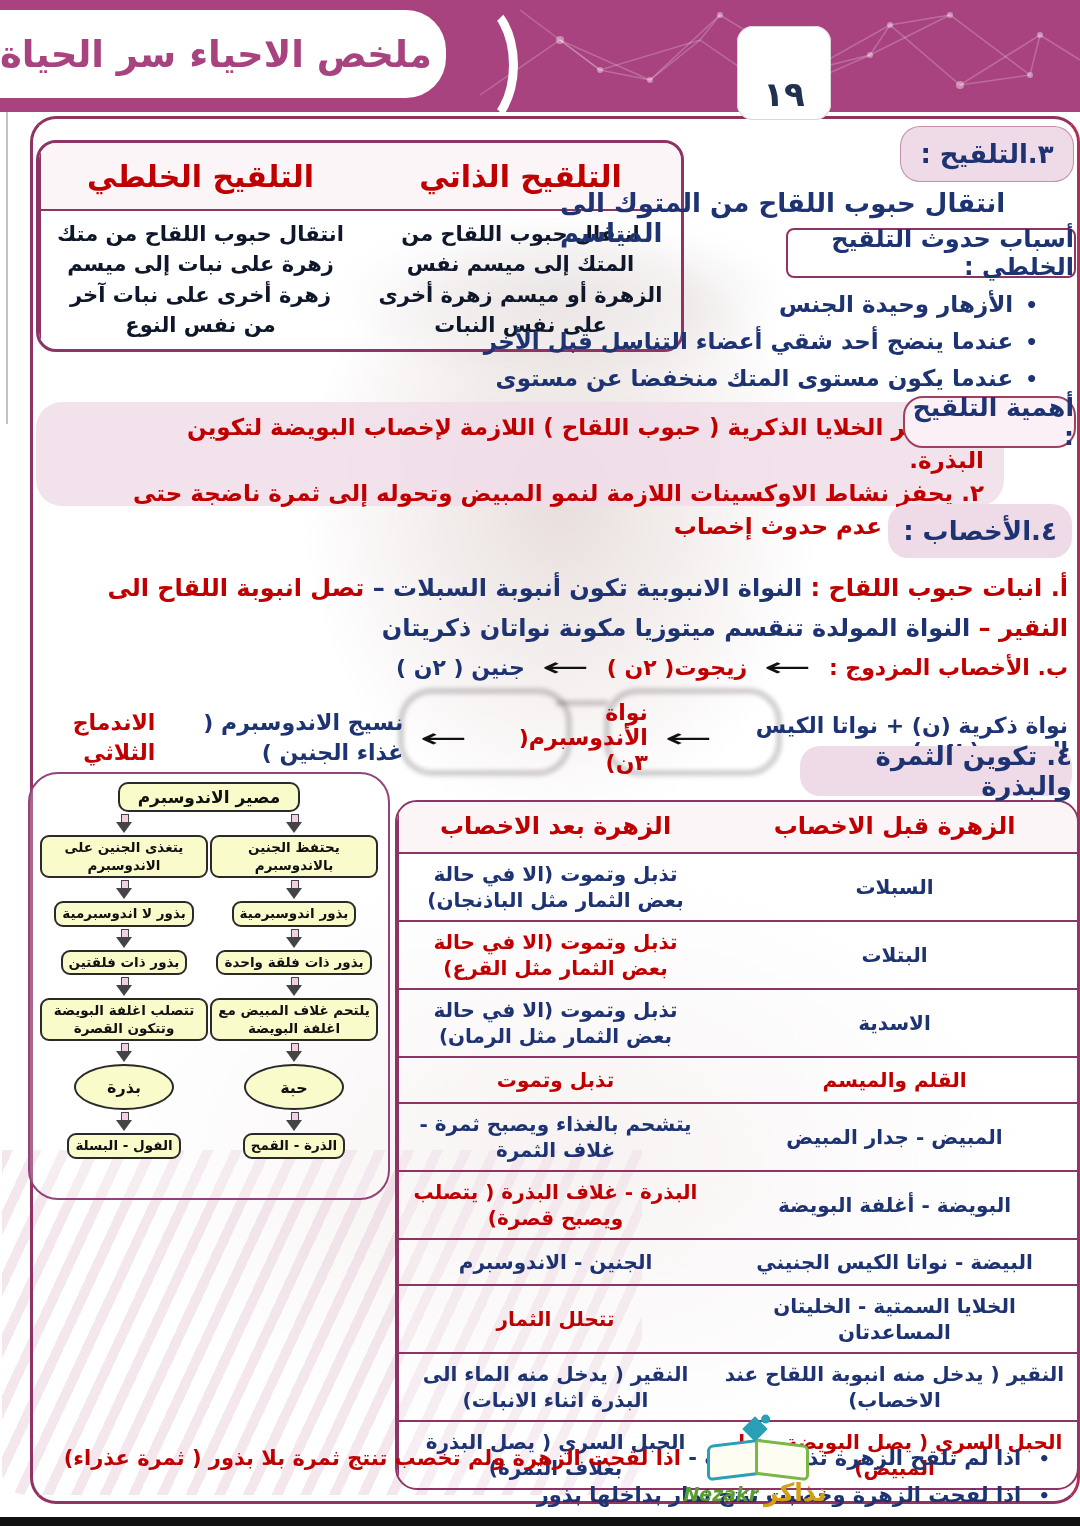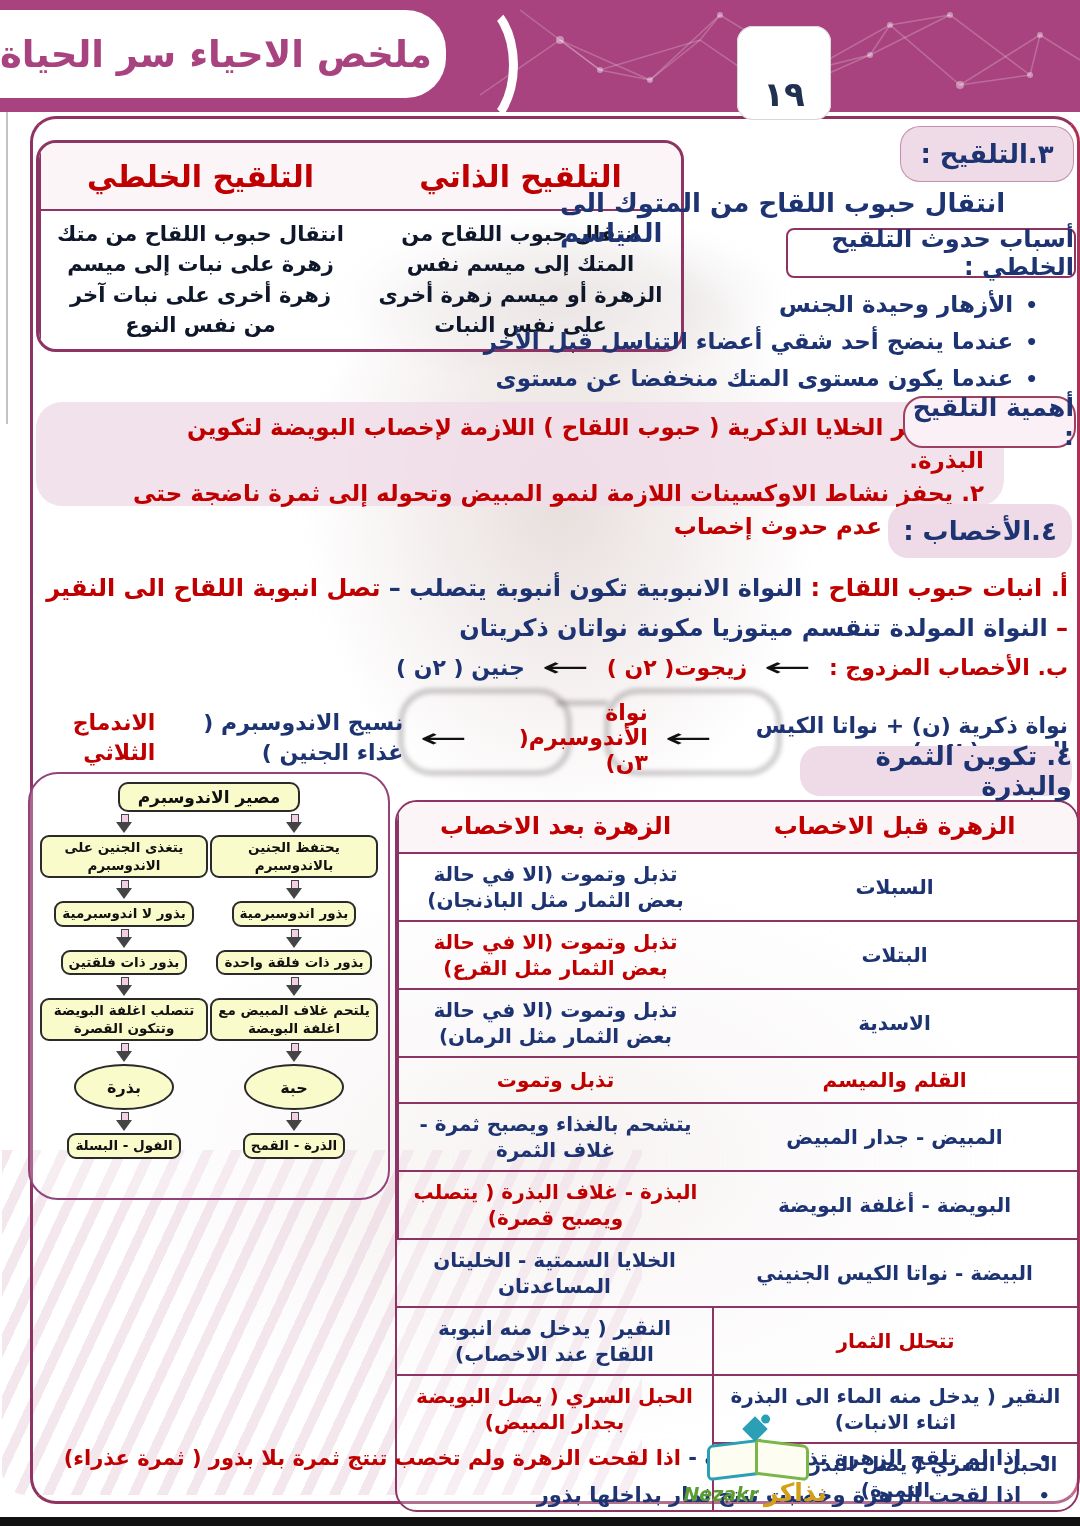--- a/index.html
+++ b/index.html
@@ -177,21 +177,21 @@
 
   <div class="importance-box">
     <div>١. توفير الخلايا الذكرية ( حبوب اللقاح ) اللازمة لإخصاب البويضة لتكوين البذرة.</div>
     <div>٢. يحفز نشاط الاوكسينات اللازمة لنمو المبيض وتحوله إلى ثمرة ناضجة حتى في حالة عدم حدوث إخصاب</div>
   </div>
   <div class="sec-label lbl-importance">أهمية التلقيح :</div>
 
   <div class="sec-label lbl-ekhsab">٤.الأخصاب :</div>
   <div class="germ">
     <span class="red">أ. انبات حبوب اللقاح :</span>
-    <span class="navy">النواة الانبوبية تكون أنبوبة يتصلب –</span>
+    <span class="navy">النواة الانبوبية تكون أنبوبة السبلات –</span>
     <span class="red">تصل انبوبة اللقاح الى النقير –</span>
     <span class="navy">النواة المولدة تنقسم ميتوزيا مكونة نواتان ذكريتان</span>
   </div>
 
   <div class="eqrow eqrow1">
     <span class="red">ب. الأخصاب المزدوج :</span>
     <span class="eq-arrow">←</span>
     <span class="red">زيجوت( ٢ن )</span>
     <span class="eq-arrow">←</span>
     <span class="navy">جنين ( ٢ن )</span>
@@ -259,20 +259,21 @@
     <div class="mt-cell mt-b red">القلم والميسم</div>
     <div class="mt-cell mt-b red divided">تذبل وتموت</div>
 
     <div class="mt-cell mt-b navy">المبيض - جدار المبيض</div>
     <div class="mt-cell mt-b navy divided">يتشحم بالغذاء ويصبح ثمرة - غلاف الثمرة</div>
 
     <div class="mt-cell mt-b navy">البويضة - أغلفة البويضة</div>
     <div class="mt-cell mt-b red divided">البذرة - غلاف البذرة ( يتصلب ويصبح قصرة)</div>
 
     <div class="mt-cell mt-b navy">البيضة - نواتا الكيس الجنيني</div>
+    <div class="mt-cell mt-b navy divided">الجنين - الاندوسبرم</div>
 
     <div class="mt-cell mt-b navy">الخلايا السمتية - الخليتان المساعدتان</div>
     <div class="mt-cell mt-b red divided">تتحلل الثمار</div>
 
     <div class="mt-cell mt-b navy">النقير ( يدخل منه انبوبة اللقاح عند الاخصاب)</div>
     <div class="mt-cell mt-b navy divided">النقير ( يدخل منه الماء الى البذرة اثناء الانبات)</div>
 
     <div class="mt-cell mt-b red">الحبل السري ( يصل البويضة بجدار المبيض)</div>
     <div class="mt-cell mt-b navy divided">الحبل السري ( يصل البذرة بغلاف الثمرة)</div>
   </div>

